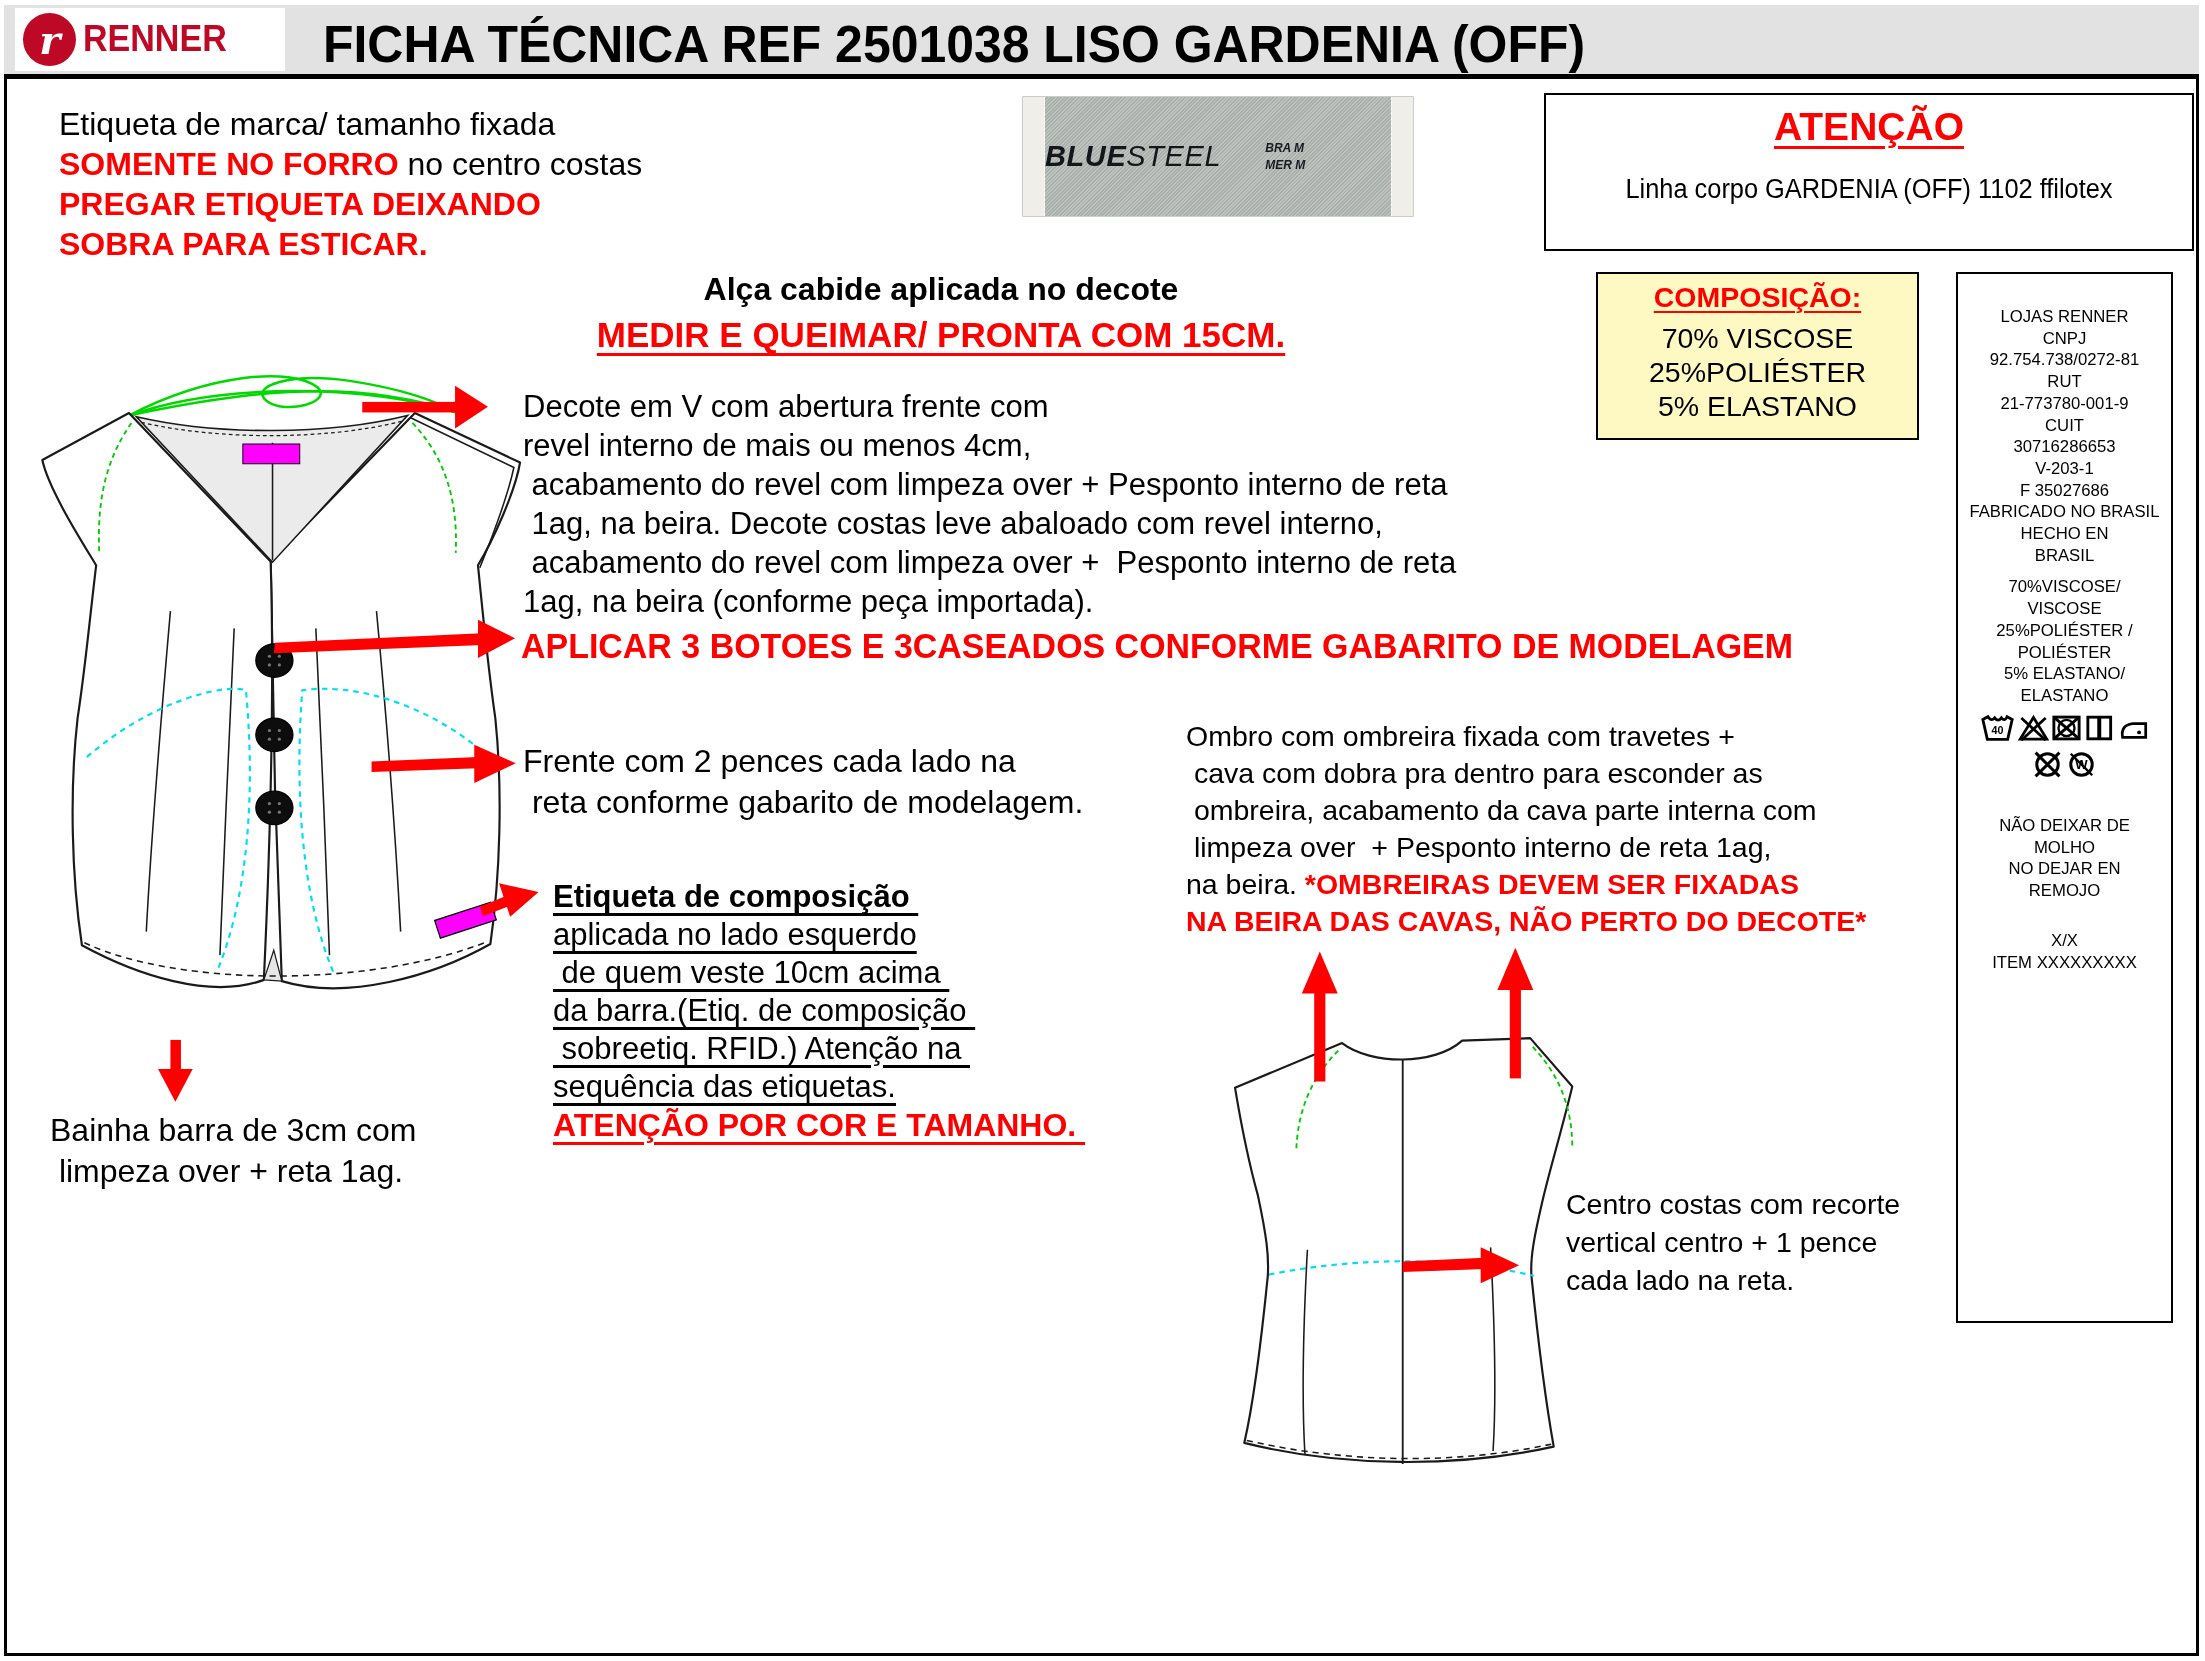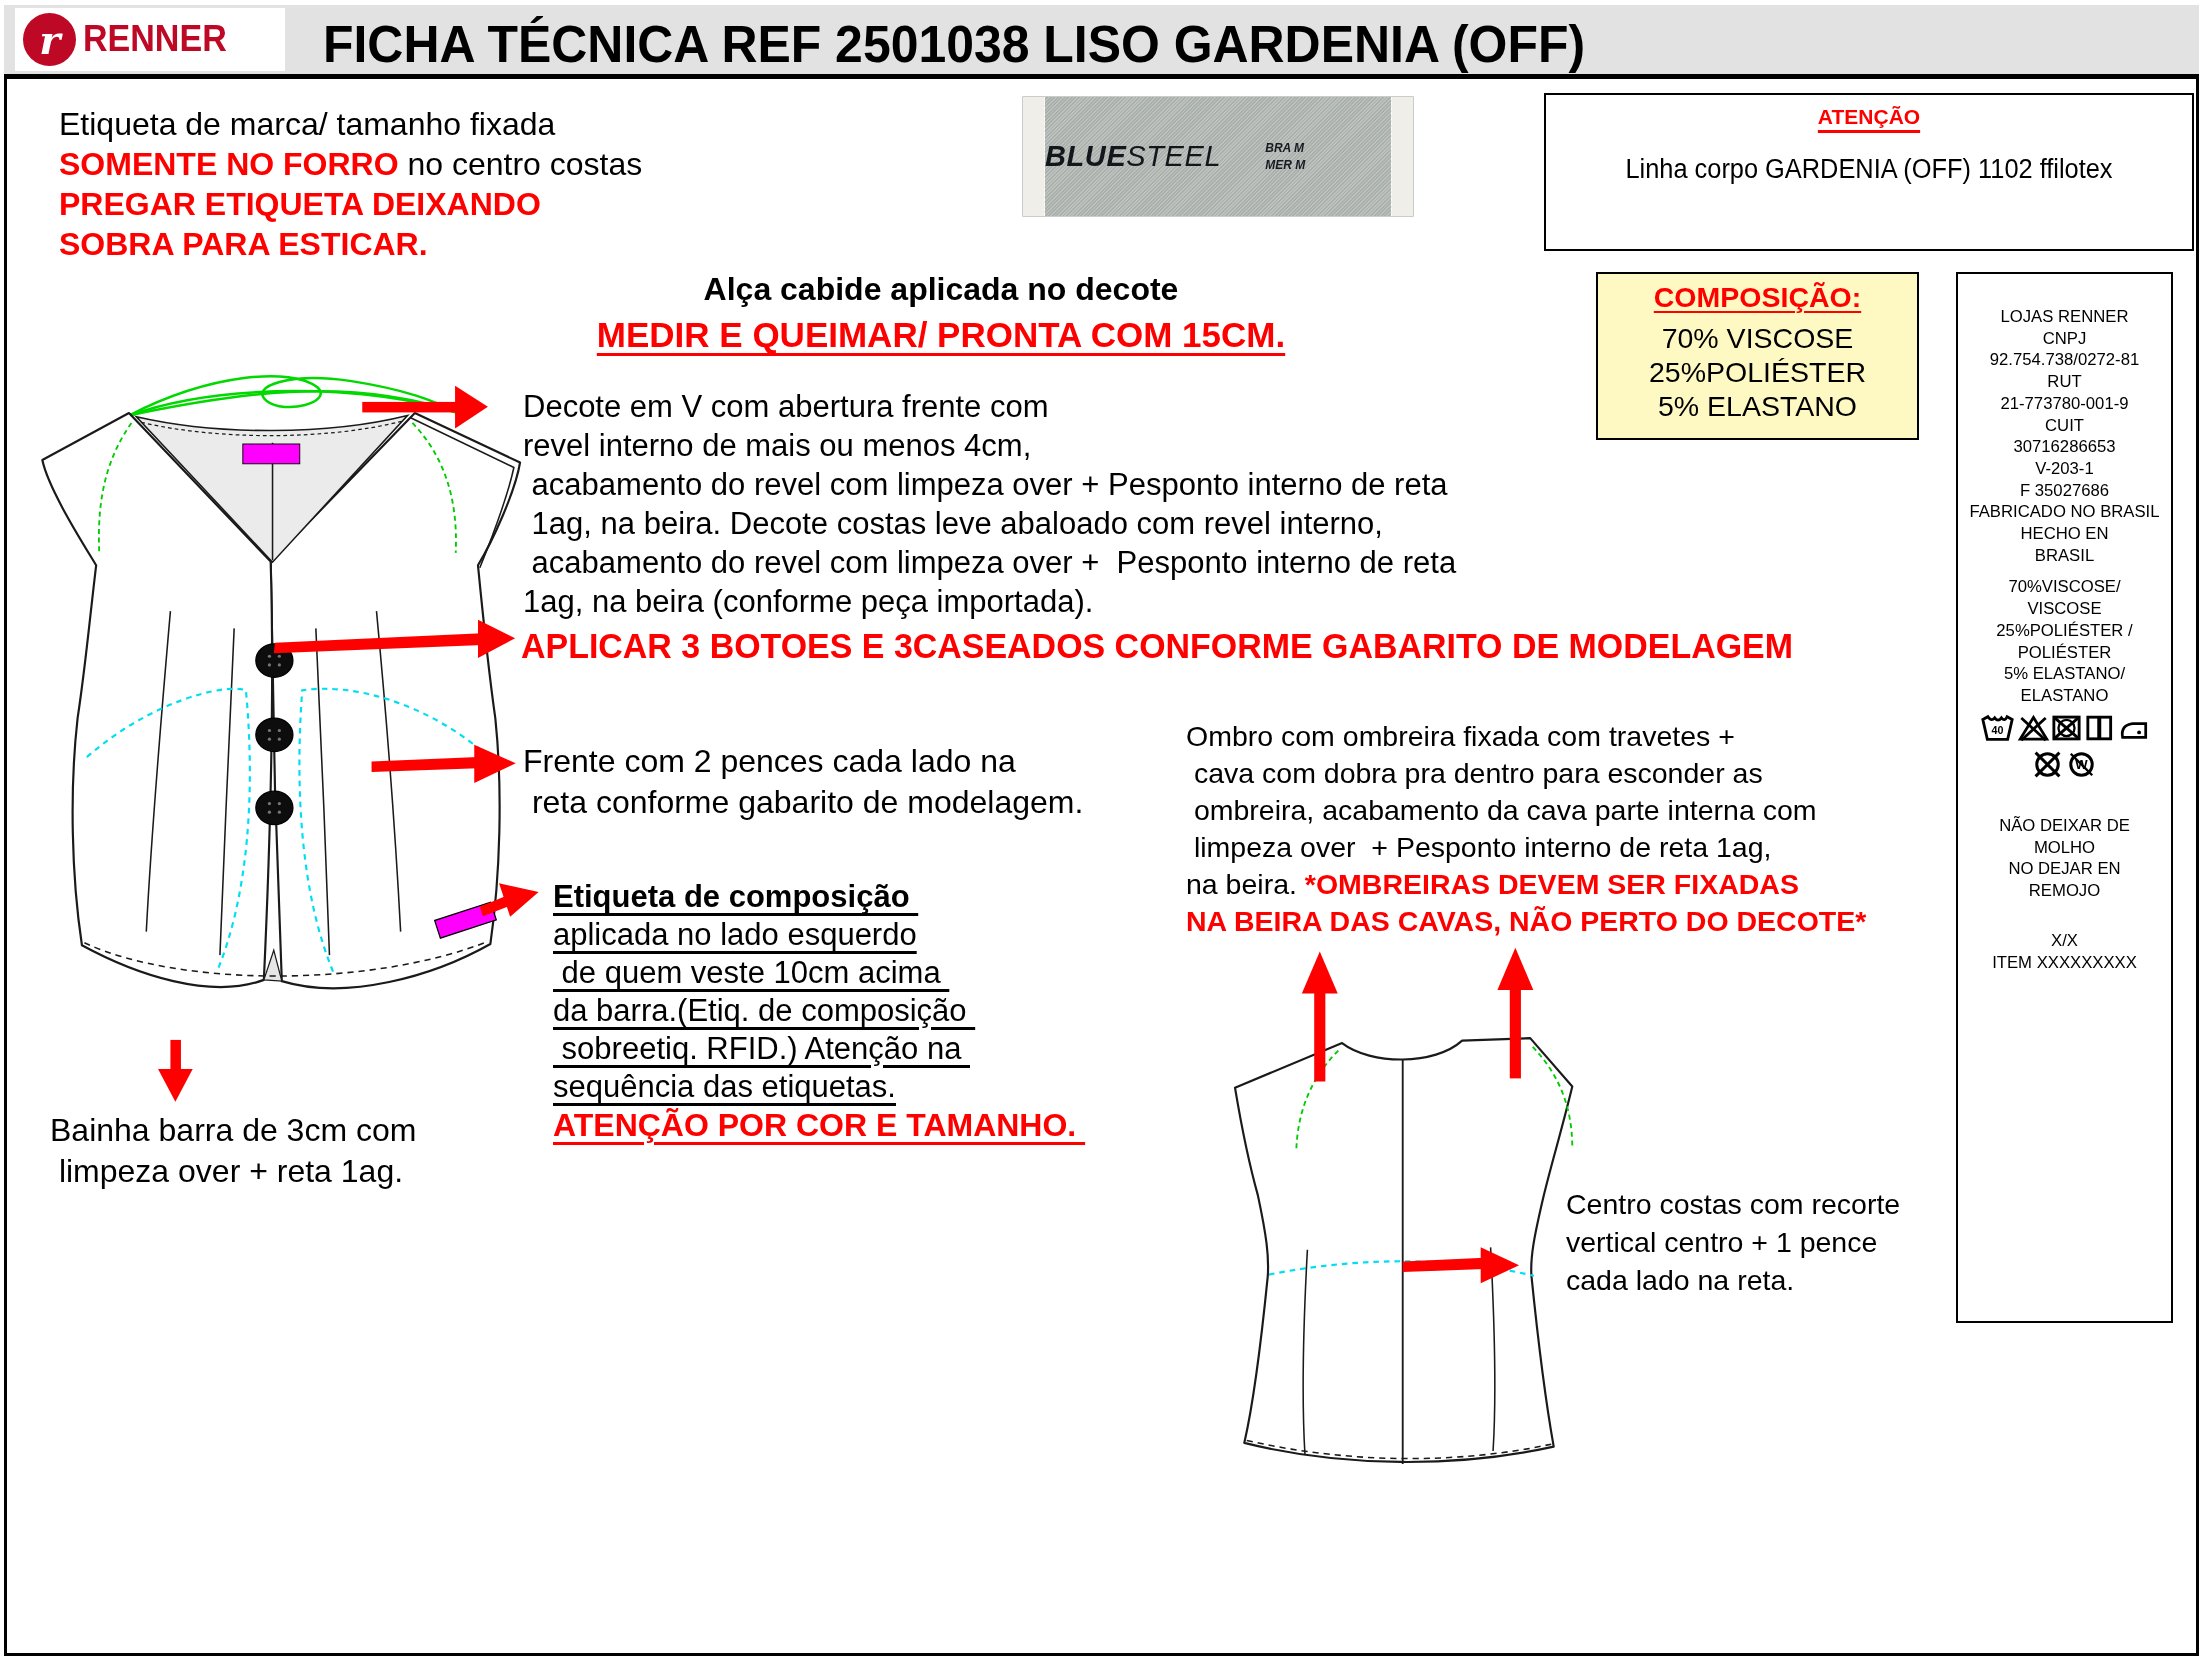--- a/index.html
+++ b/index.html
@@ -43,21 +43,21 @@
   #bs-body{flex:1;background:var(--label_gray);
            background-image:repeating-linear-gradient(135deg,rgba(255,255,255,.14) 0 1.2px,rgba(0,0,0,.05) 1.2px 2.5px);
            display:flex;align-items:center;gap:44px;font-style:italic;}
   #bs-name{font-size:29px;color:#13161a;letter-spacing:0.6px;white-space:nowrap;}
   #bs-name .bold{font-weight:bold;}
   #bs-size{font-size:12px;font-weight:bold;color:#181b20;line-height:16.7px;}
 
   
   #atencao{left:1544px;top:93px;width:650px;height:158px;border:2.5px solid #000;box-sizing:border-box;
            text-align:center;background:#fff;}
-  #atencao .title{font-size:21px;font-weight:bold;color:var(--red);margin-top:10px;}
+  #atencao .title{font-size:39px;font-weight:bold;color:var(--red);margin-top:10px;}
   #atencao .body{font-size:27px;margin-top:25px;transform:scaleX(.94);}
 
   
   #composicao{left:1596px;top:272px;width:323px;height:168px;border:2.5px solid #000;box-sizing:border-box;
               text-align:center;background:#fef9c3;}
   #composicao .title{font-size:28.5px;font-weight:bold;color:var(--red);margin-top:7.4px;}
   #composicao .cl{font-size:28.5px;line-height:34px;}
   #composicao .cl.first{margin-top:6.2px;}
 
   

